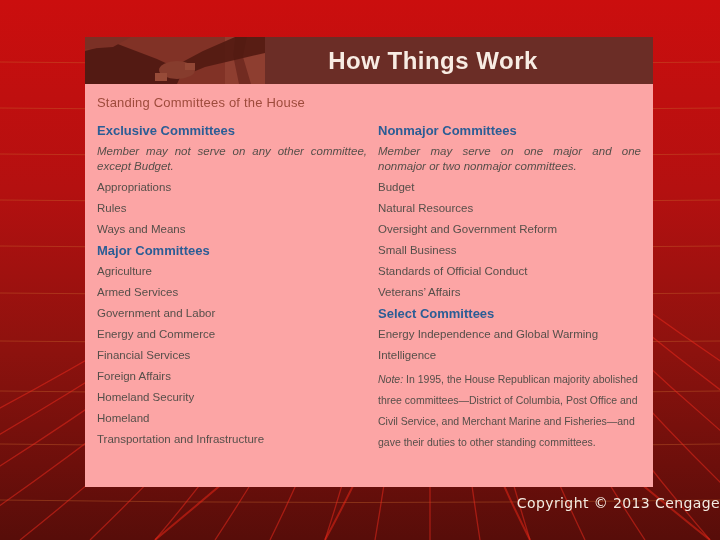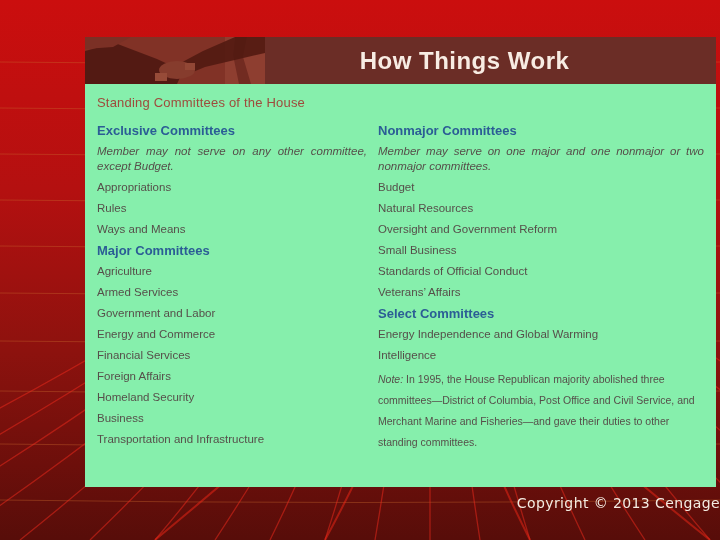--- a/index.html
+++ b/index.html
@@ -4,22 +4,22 @@
 <style>
   html,body{margin:0;padding:0;}
   body{
     width:720px;height:540px;position:relative;overflow:hidden;
     font-family:"Liberation Sans",sans-serif;
     background:#8d120e;
   }
   .bg{position:absolute;left:0;top:0;width:720px;height:540px;}
   
   .slide{
-    position:absolute;left:85px;top:37px;width:631px;height:450px;
-    background:#86efac;
+    position:absolute;left:85px;top:37px;width:568px;height:450px;
+    background:#fca5a5;
   }
   .slide-header{
     height:47px;background:#6b2d26;display:flex;align-items:stretch;
   }
   .photo{width:180px;height:47px;position:relative;overflow:hidden;flex:0 0 auto;}
   .title-wrap{
     flex:1;display:flex;align-items:center;justify-content:center;
     padding-right:52px;
   }
   .slide-title{
@@ -144,21 +144,21 @@
           <div class="blk-item">Rules</div>
           <div class="blk-item">Ways and Means</div>
           <div class="blk-header">Major Committees</div>
           <div class="blk-item">Agriculture</div>
           <div class="blk-item">Armed Services</div>
           <div class="blk-item">Government and Labor</div>
           <div class="blk-item">Energy and Commerce</div>
           <div class="blk-item">Financial Services</div>
           <div class="blk-item">Foreign Affairs</div>
           <div class="blk-item">Homeland Security</div>
-          <div class="blk-item">Business</div>
+          <div class="blk-item">Homeland</div>
           <div class="blk-item">Transportation and Infrastructure</div>
         </div>
       <div class="col-right">
           <div class="blk-header">Nonmajor Committees</div>
           <div class="blk-italic">Member may serve on one major and one nonmajor or two nonmajor committees.</div>
           <div class="blk-item">Budget</div>
           <div class="blk-item">Natural Resources</div>
           <div class="blk-item">Oversight and Government Reform</div>
           <div class="blk-item">Small Business</div>
           <div class="blk-item">Standards of Official Conduct</div>

